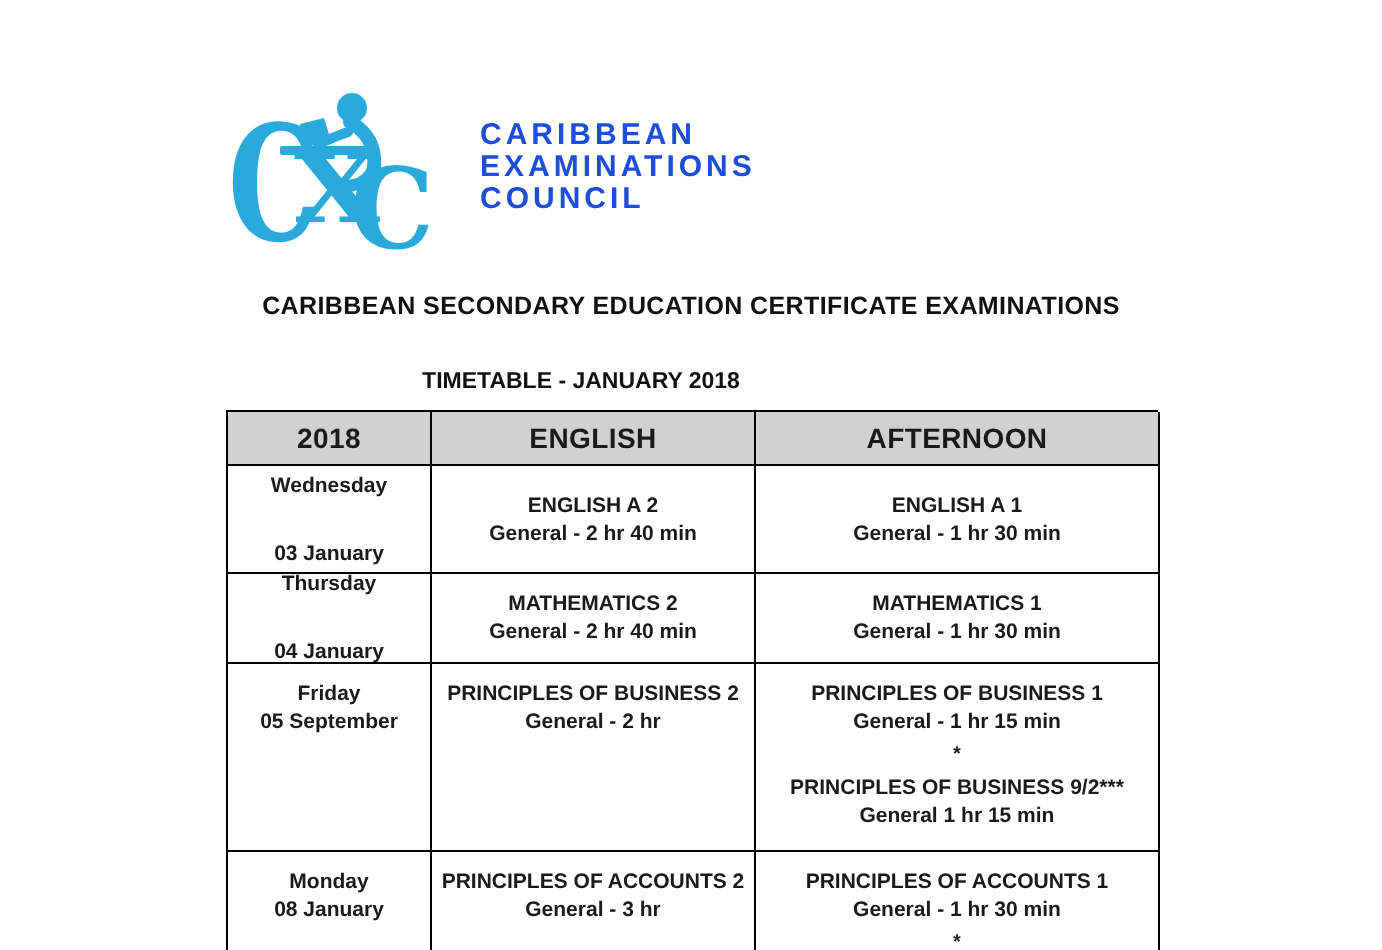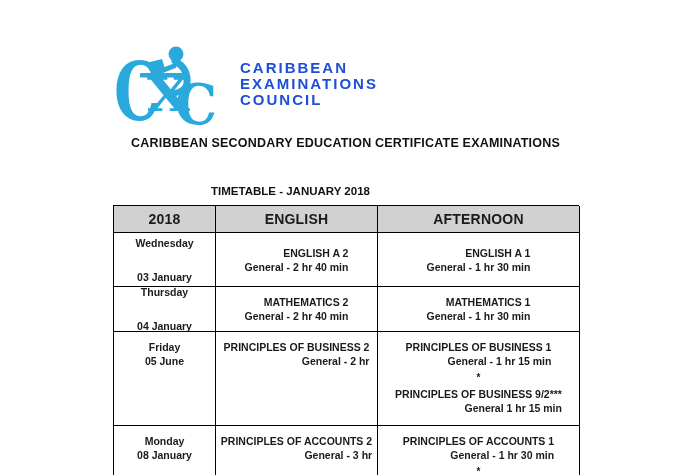--- a/index.html
+++ b/index.html
@@ -12,41 +12,41 @@
   .logo { position:absolute; left:114px; top:44px; display:flex; align-items:flex-start; }
   .logo-graphic { display:block; }
   .logo-wordmark {
     margin:16px 0 0 8px;
     color:#1d4ed8; font-size:15px; font-weight:700;
     letter-spacing:2px; line-height:16px;
   }
 
   
   .doc-title {
-    position:absolute; top:136px; left:0; width:691px; text-align:center;
+    position:absolute; top:146px; left:0; width:691px; text-align:center;
     font-size:12.5px; font-weight:700; letter-spacing:0.2px; color:#111;
   }
   .doc-subtitle {
     position:absolute; top:185px; left:0; width:581px; text-align:center;
     font-size:11.5px; font-weight:700; color:#111;
   }
 
   
   .tbl {
     position:absolute; left:113px; top:205px; width:466px;
     display:grid;
     grid-template-columns:102px 162px 202px;
     grid-template-rows:27px 54px 45px 94px 78px;
     border-top:1px solid #000; border-left:1px solid #000;
     box-sizing:border-box;
   }
   .cell {
     box-sizing:border-box;
     border-right:1px solid #000; border-bottom:1px solid #000;
-    display:flex; flex-direction:column; align-items:center; text-align:right;
+    display:flex; flex-direction:column; align-items:center; text-align:center;
     font-size:10.5px; font-weight:700; line-height:14px; color:#1a1a1a;
     overflow:hidden;
   }
   .th { background:#D1D1D1; font-size:14px; justify-content:center; letter-spacing:0.2px; }
   .v-center { justify-content:center;gap:20px; }
   .v-top { justify-content:flex-start; padding-top:8px; }
   .sep { font-size:10px; line-height:10px; margin:5px 0 4px 0; }
   .exam-block { display:block; }
 </style>
 </head>
@@ -119,21 +119,21 @@
     </div>
     <div class="cell v-center">
       <div class="exam-block">
         <div>MATHEMATICS 1</div>
         <div>General - 1 hr 30 min</div>
       </div>
     </div>
 
     <div class="cell v-top">
       <div>Friday</div>
-      <div>05 June</div>
+      <div>05 September</div>
     </div>
     <div class="cell v-top">
       <div class="exam-block">
         <div>PRINCIPLES OF BUSINESS 2</div>
         <div>General - 2 hr</div>
       </div>
     </div>
     <div class="cell v-top">
       <div class="exam-block">
         <div>PRINCIPLES OF BUSINESS 1</div>

